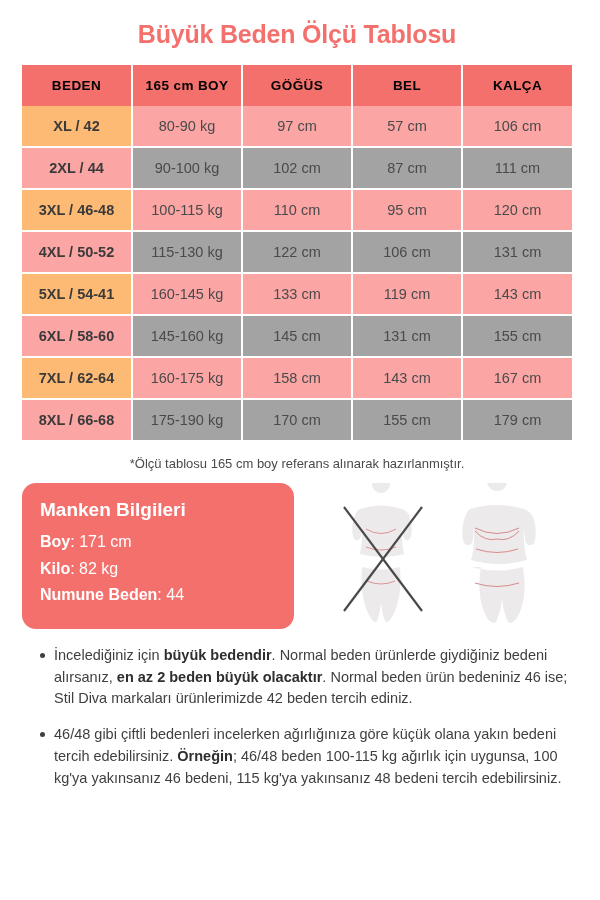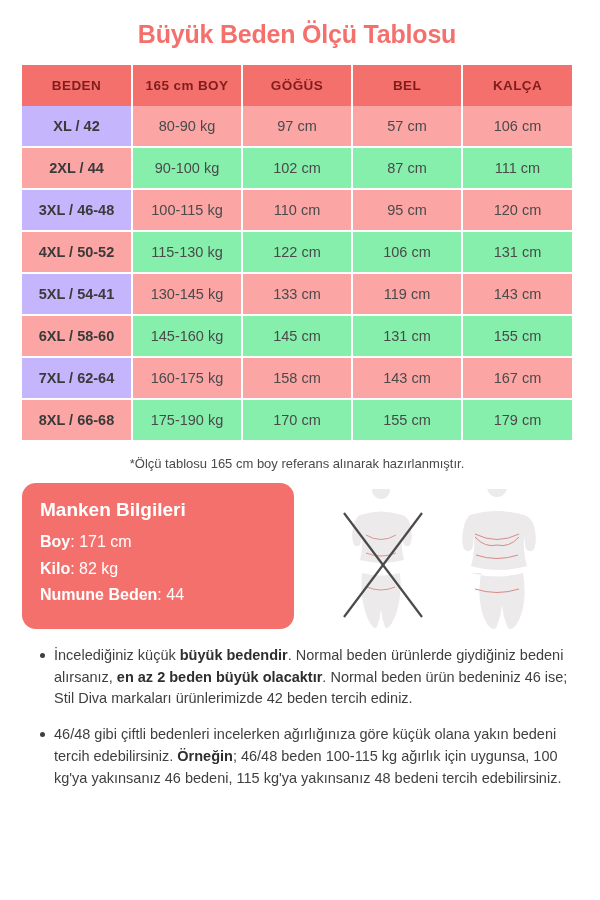--- a/index.html
+++ b/index.html
@@ -24,21 +24,21 @@
     padding-top: 20px;
     padding-bottom: 16px;
   }
   table.size-table {
     width: 100%;
     border-collapse: collapse;
     table-layout: fixed;
   }
   table.size-table th {
     background: #f4706c;
-    color: #7f1d1d;
+    color: #000000;
     font-size: 13.5px;
     font-weight: bold;
     letter-spacing: 0.4px;
     padding: 13px 2px;
     text-align: center;
     border-right: 2px solid #ffffff;
   }
   table.size-table th:last-child { border-right: none; }
   table.size-table td {
     text-align: center;
@@ -48,33 +48,33 @@
     border-bottom: 2px solid #ffffff;
     color: #4a4a4a;
   }
   table.size-table td:last-child { border-right: none; }
   table.size-table td.beden {
     font-weight: bold;
     color: #3a3a3a;
     font-size: 14.5px;
   }
   tr.r-odd td { background: #fca5a5; }
-  tr.r-even td { background: #86efac; }
-  tr.r-odd td.beden { background: #c4b5fd; }
+  tr.r-even td { background: #a3a3a3; }
+  tr.r-odd td.beden { background: #fdba74; }
   tr.r-even td.beden { background: #fca5a5; }
 
   .note {
     text-align: center;
     font-size: 13px;
     color: #4a4a4a;
     padding: 14px 0 12px 0;
   }
   .mid {
     display: flex;
-    align-items: flex-end;
+    align-items: flex-start;
     gap: 12px;
     padding-bottom: 6px;
   }
   .model-card {
     background: #f4706c;
     color: #ffffff;
     border-radius: 14px;
     padding: 16px 18px 18px 18px;
     width: 272px;
     flex: 0 0 272px;
@@ -166,21 +166,21 @@
         </tr>
         <tr class="r-even">
           <td class="beden">4XL / 50-52</td>
           <td>115-130 kg</td>
           <td>122 cm</td>
           <td>106 cm</td>
           <td>131 cm</td>
         </tr>
         <tr class="r-odd">
           <td class="beden">5XL / 54-41</td>
-          <td>130-145 kg</td>
+          <td>160-145 kg</td>
           <td>133 cm</td>
           <td>119 cm</td>
           <td>143 cm</td>
         </tr>
         <tr class="r-even">
           <td class="beden">6XL / 58-60</td>
           <td>145-160 kg</td>
           <td>145 cm</td>
           <td>131 cm</td>
           <td>155 cm</td>
@@ -245,17 +245,17 @@
           <path d="M33 45 q22 11 44 0"></path>
           <path d="M33 48 q10 11 22 8 q12 3 22 -8"></path>
           <path d="M34 66 q21 7 42 0"></path>
           <path d="M33 100 q22 7 44 0"></path>
         </g>
       </svg>
     </div>
   </div>
 
   <ul class="bullets" id="bullet-list">
-      <li><span>İncelediğiniz küçük </span><b>büyük bedendir</b><span>. Normal beden ürünlerde giydiğiniz bedeni alırsanız, </span><b>en az 2 beden büyük olacaktır</b><span>. Normal beden ürün bedeniniz 46 ise; Stil Diva markaları ürünlerimizde 42 beden tercih ediniz.</span></li>
+      <li><span>İncelediğiniz için </span><b>büyük bedendir</b><span>. Normal beden ürünlerde giydiğiniz bedeni alırsanız, </span><b>en az 2 beden büyük olacaktır</b><span>. Normal beden ürün bedeniniz 46 ise; Stil Diva markaları ürünlerimizde 42 beden tercih ediniz.</span></li>
       <li><span>46/48 gibi çiftli bedenleri incelerken ağırlığınıza göre küçük olana yakın bedeni tercih edebilirsiniz. </span><b>Örneğin</b><span>; 46/48 beden 100-115 kg ağırlık için uygunsa, 100 kg'ya yakınsanız 46 bedeni, 115 kg'ya yakınsanız 48 bedeni tercih edebilirsiniz.</span></li>
     </ul>
 
 </div>
 
 </body></html>

